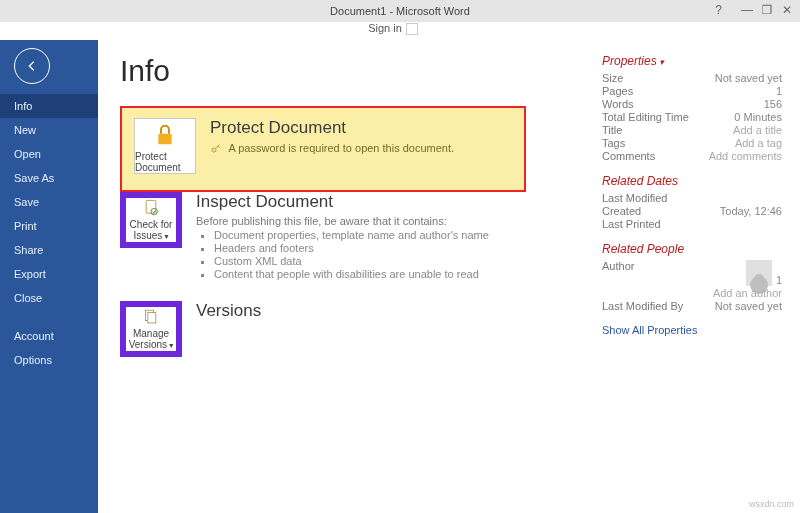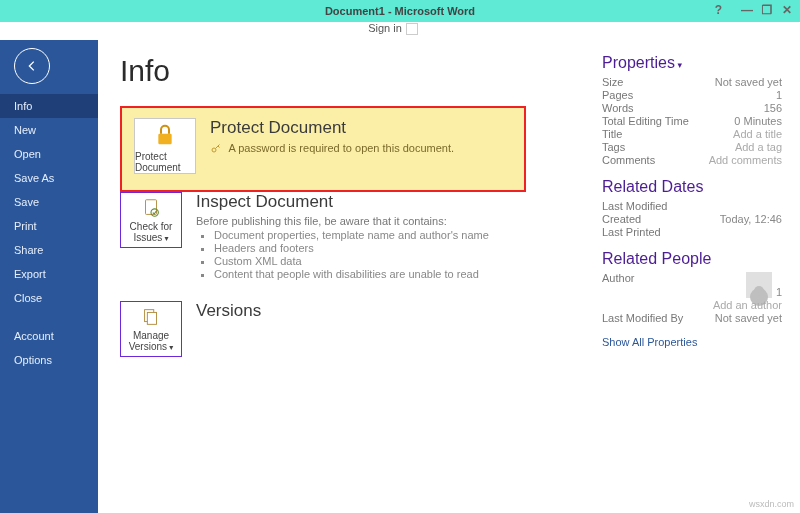--- a/index.html
+++ b/index.html
@@ -1,58 +1,58 @@
 <!DOCTYPE html>
 <html><head>
 <meta charset="utf-8">
 <style>
 * { margin: 0; padding: 0; box-sizing: border-box; font-family: "Segoe UI", Arial, sans-serif; }
 body { width: 800px; height: 513px; background: #fff; overflow: hidden; position: relative; }
 
-.titlebar { height: 22px; background: #5eead4; display: flex; align-items: center; justify-content: center; position: relative; font-size: 11px; color: #444; font-weight: bold; }
+.titlebar { height: 22px; background: #e5e5e5; display: flex; align-items: center; justify-content: center; position: relative; font-size: 11px; color: #444; }
 .titlebar .controls { position: absolute; right: 4px; top: 2px; display: flex; gap: 2px; }
 .titlebar .controls span { width: 18px; height: 16px; display: inline-flex; align-items: center; justify-content: center; font-size: 12px; color: #666; cursor: default; }
 .titlebar .help { position: absolute; right: 78px; top: 3px; font-size: 12px; color: #666; }
 
 .signin-row { height: 18px; text-align: center; padding-right: 14px; font-size: 11px; color: #555; }
 .signin-row .placeholder { display:inline-block; width:12px; height:12px; border:1px solid #ccc; vertical-align:middle; margin-left:4px; }
 
 .container { display: flex; height: calc(513px - 40px); }
 
 .sidebar { width: 98px; background: #2b579a; color: #fff; padding-top: 0; }
 .back-btn { width: 36px; height: 36px; margin: 8px 0 10px 14px; border: 1.5px solid #fff; border-radius: 50%; display: flex; align-items: center; justify-content: center; color: #fff; font-size: 16px; }
 .sidebar-item { padding: 6px 14px; font-size: 11px; color: #e6eefc; cursor: default; }
 .sidebar-item.selected { background: #1e3f77; }
 .sidebar-sep { height: 14px; }
 
 .main { flex: 1; padding: 14px 18px 0 22px; display: flex; }
 .content { flex: 1; }
 .heading { font-size: 30px; font-weight: 300; color: #2b2b2b; margin-bottom: 18px; }
 
 .section { display: flex; align-items: flex-start; margin-bottom: 20px; }
-.icon-btn { width: 62px; height: 56px; border: 1px solid #6d28d9; display: flex; flex-direction: column; align-items: center; justify-content: center; font-size: 10px; color: #444; text-align: center; gap: 2px; margin-right: 14px; background: #fff; }
+.icon-btn { width: 62px; height: 56px; border: 6px solid #6d28d9; display: flex; flex-direction: column; align-items: center; justify-content: center; font-size: 10px; color: #444; text-align: center; gap: 2px; margin-right: 14px; background: #fff; }
 .icon-btn svg { width: 22px; height: 22px; }
 .icon-btn .lbl { line-height: 1.1; }
 .icon-btn .drop::after { content: " ▾"; font-size: 8px; }
 
 .protect-box { border: 2px solid #e22; background: #fbefa8; padding: 10px 12px 16px 12px; width: 406px; display:flex; align-items:flex-start; }
 .protect-box .p-icon { width:62px; height:56px; border:1px solid #c9c9c9; background:#fff; display:flex; flex-direction:column; align-items:center; justify-content:center; font-size:10px; color:#444; margin-right:14px; }
 .protect-title { font-size: 17px; color: #3b3b3b; margin-bottom: 4px; }
 .protect-msg { font-size: 11px; color: #7a6a2a; }
 .protect-msg .key-icon { display:inline-block; vertical-align:middle; margin-right:4px; }
 
 .section-title { font-size: 17px; color: #3b3b3b; margin-bottom: 3px; }
 .section-body { font-size: 11px; color: #777; }
 .section-body ul { list-style: square; margin-left: 18px; margin-top: 2px; }
 .section-body li { margin: 1px 0; color:#888; }
 .section-body .intro { color:#777; }
 .inline-icon { display:inline-block; vertical-align:middle; margin-right:4px; }
 
 .props { width: 186px; padding-left: 6px; font-size: 11px; color: #666; }
-.props h4 { font-size: 16px; font-weight: 400; color: #4c1d95; margin-bottom: 4px; }
+.props h4 { font-size: 12px; font-weight: 400; color: #b91c1c; margin-bottom: 4px; font-style: italic; }
 .props h4.drop::after { content: " ▾"; font-size: 9px; }
 .prop-row { display: flex; justify-content: space-between; margin: 1px 0; }
 .prop-row .k { color: #777; }
 .prop-row .v { color: #888; }
 .prop-row .v.placeholder { color: #aaa; text-align: right; }
 .props .group { margin-bottom: 12px; }
 .avatar { width:26px; height:26px; background:#e0e0e0; display:inline-flex; align-items:flex-end; justify-content:center; margin-right:4px; }
 .avatar::before { content:""; width:10px; height:10px; border-radius:50%; background:#bfbfbf; margin-bottom:2px; box-shadow: 0 6px 0 4px #bfbfbf; }
 .show-all { color:#2b579a; font-size:11px; cursor:pointer; margin-top:6px; display:block; }
 

